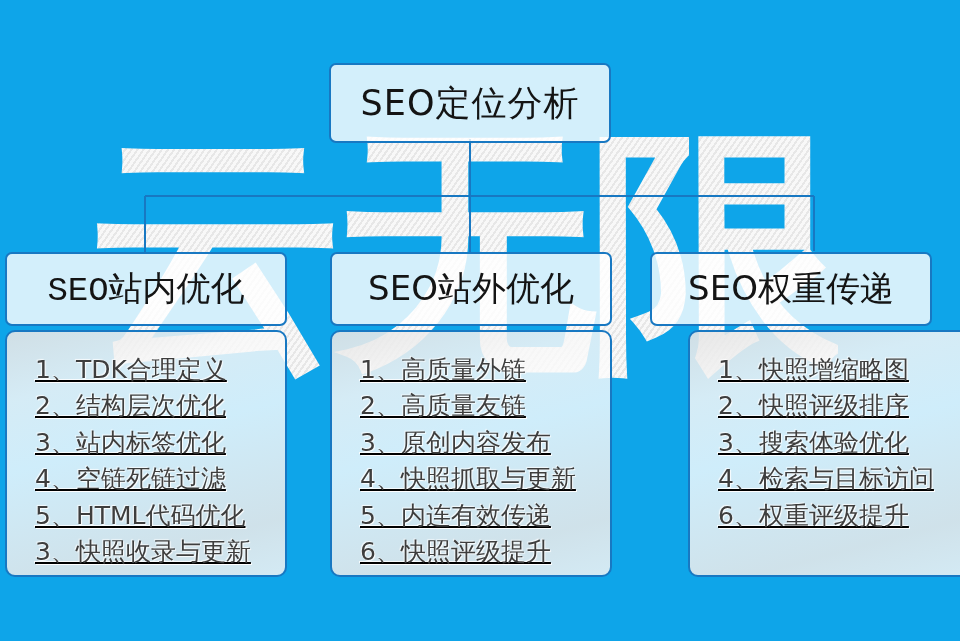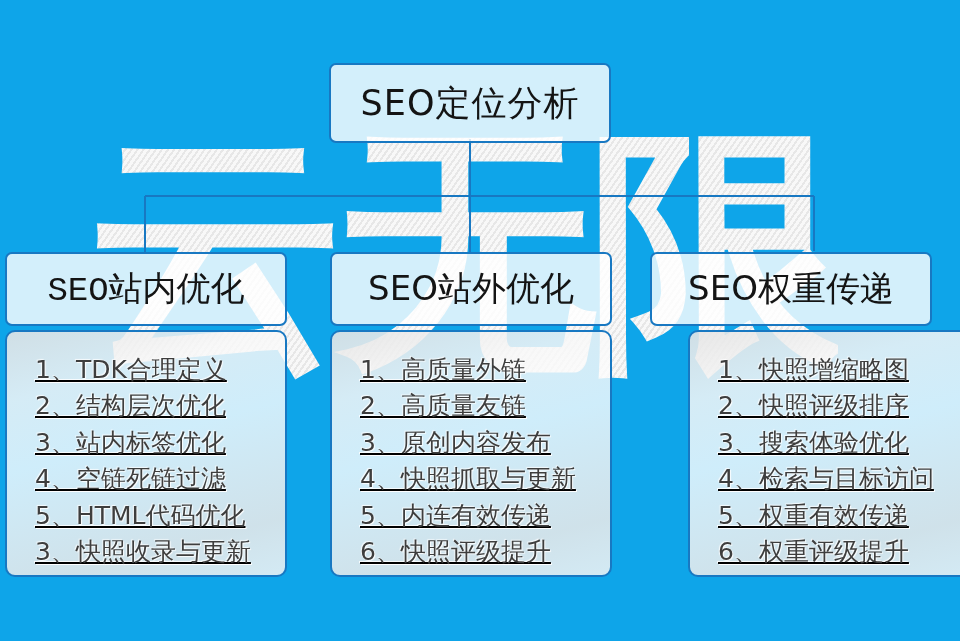--- a/index.html
+++ b/index.html
@@ -103,19 +103,18 @@
   <div class="col-right">
     <div class="node header-box">
       <span class="node-title">SEO权重传递</span>
     </div>
     <div class="list-box">
       <ul class="item-list">
         <li>1、快照增缩略图</li>
         <li>2、快照评级排序</li>
         <li>3、搜索体验优化</li>
         <li>4、检索与目标访问</li>
-        <li>5、权重有效传递</li>
         <li>6、权重评级提升</li>
       </ul>
     </div>
   </div>
 
 </div>
 
 </body></html>

